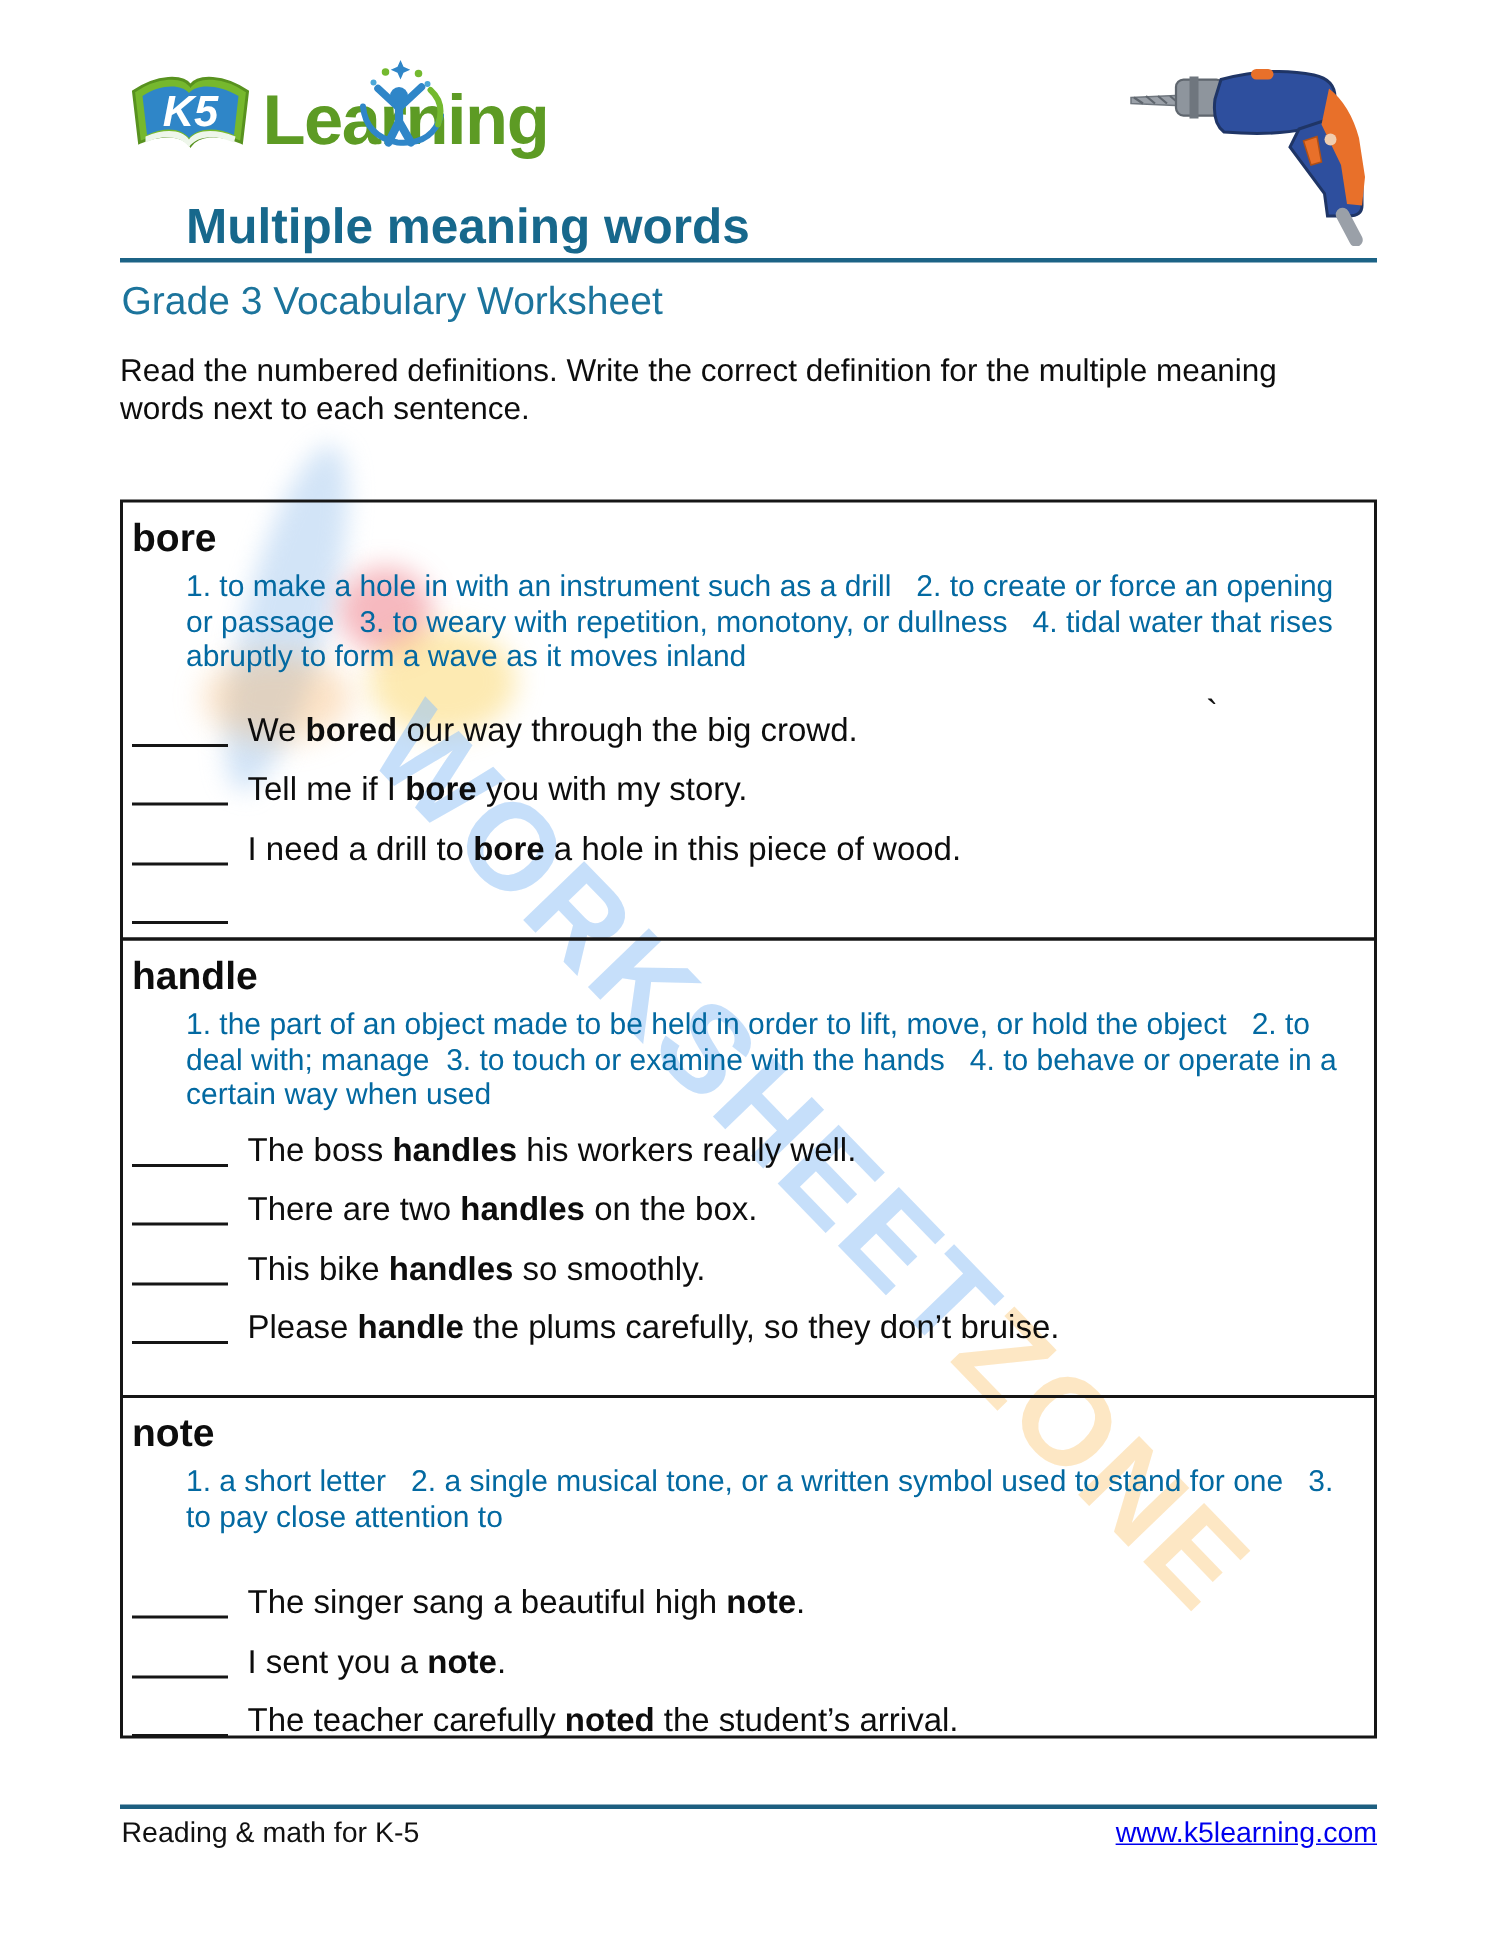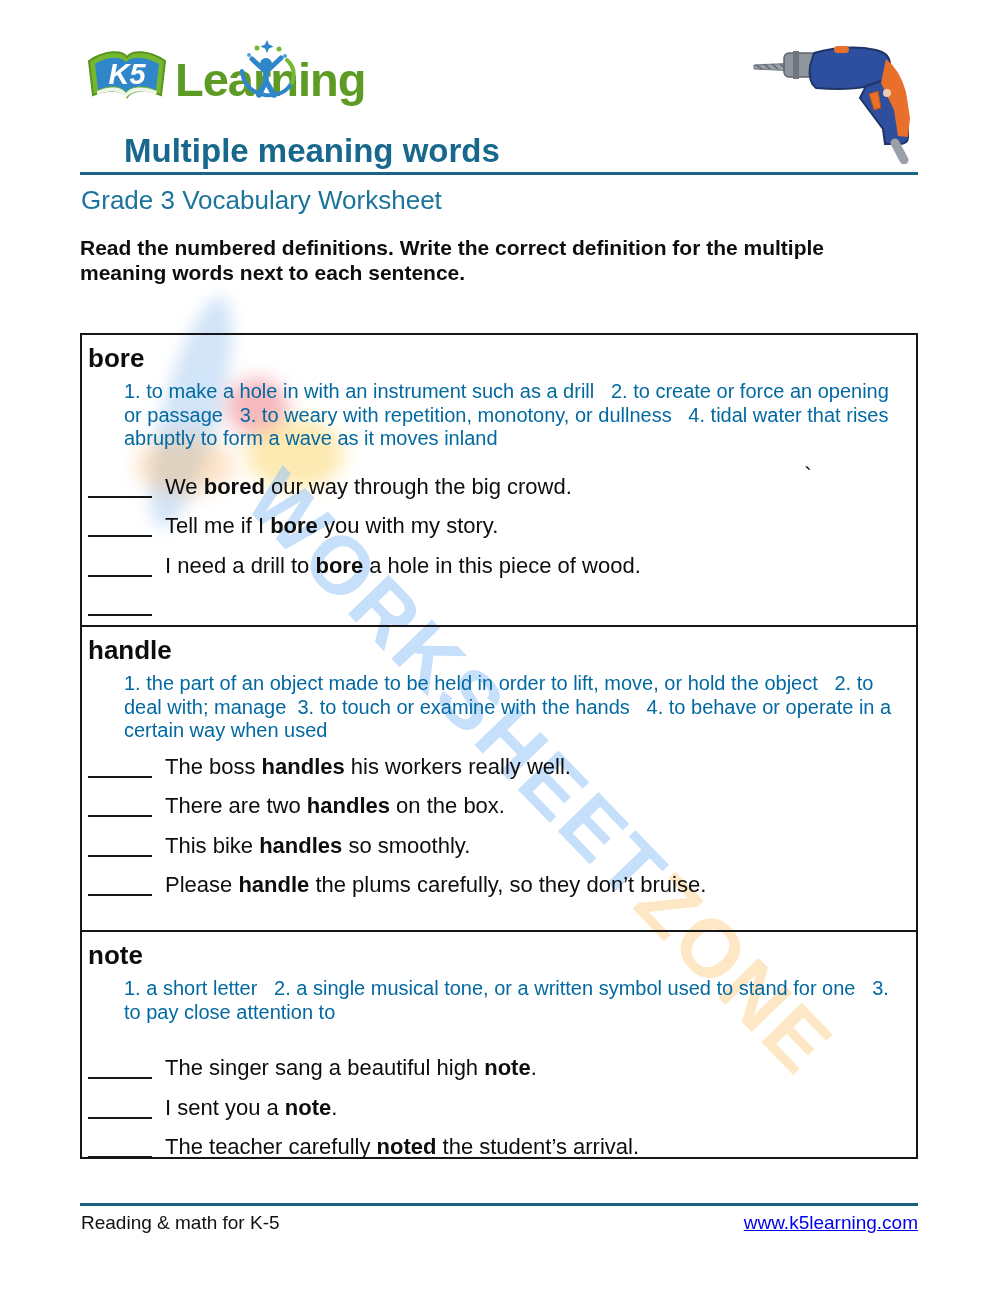--- a/index.html
+++ b/index.html
@@ -29,21 +29,21 @@
   .logo-figure{position:absolute;left:150px;top:-8px;}
   .drill{position:absolute;left:748px;top:42px;z-index:2;}
   .page-title{
     position:absolute;left:81px;top:132px;z-index:2;
     font-size:33px;font-weight:bold;color:#17688c;margin-left:43px;
   }
   .title-rule{position:absolute;left:80px;top:172px;width:838px;height:3px;background:#1c6386;z-index:2;}
   .page-subtitle{position:absolute;left:81px;top:185px;font-size:26px;color:#1c749c;z-index:2;}
   .instructions{
     position:absolute;left:80px;top:235px;width:820px;z-index:2;
-    font-size:21px;font-weight:bold;line-height:25px;color:#0d0d0d;
+    font-size:21px;font-weight:normal;line-height:25px;color:#0d0d0d;
   }
   
   .sections{position:absolute;left:80px;top:333px;width:838px;z-index:1;}
   .section{
     box-sizing:border-box;border:2px solid #161616;background:transparent;
     padding:6px 8px 0 6px;
   }
   .section + .section{margin-top:-2px;}
   .sec-0{height:294px;}
   .sec-1{height:307px;}

